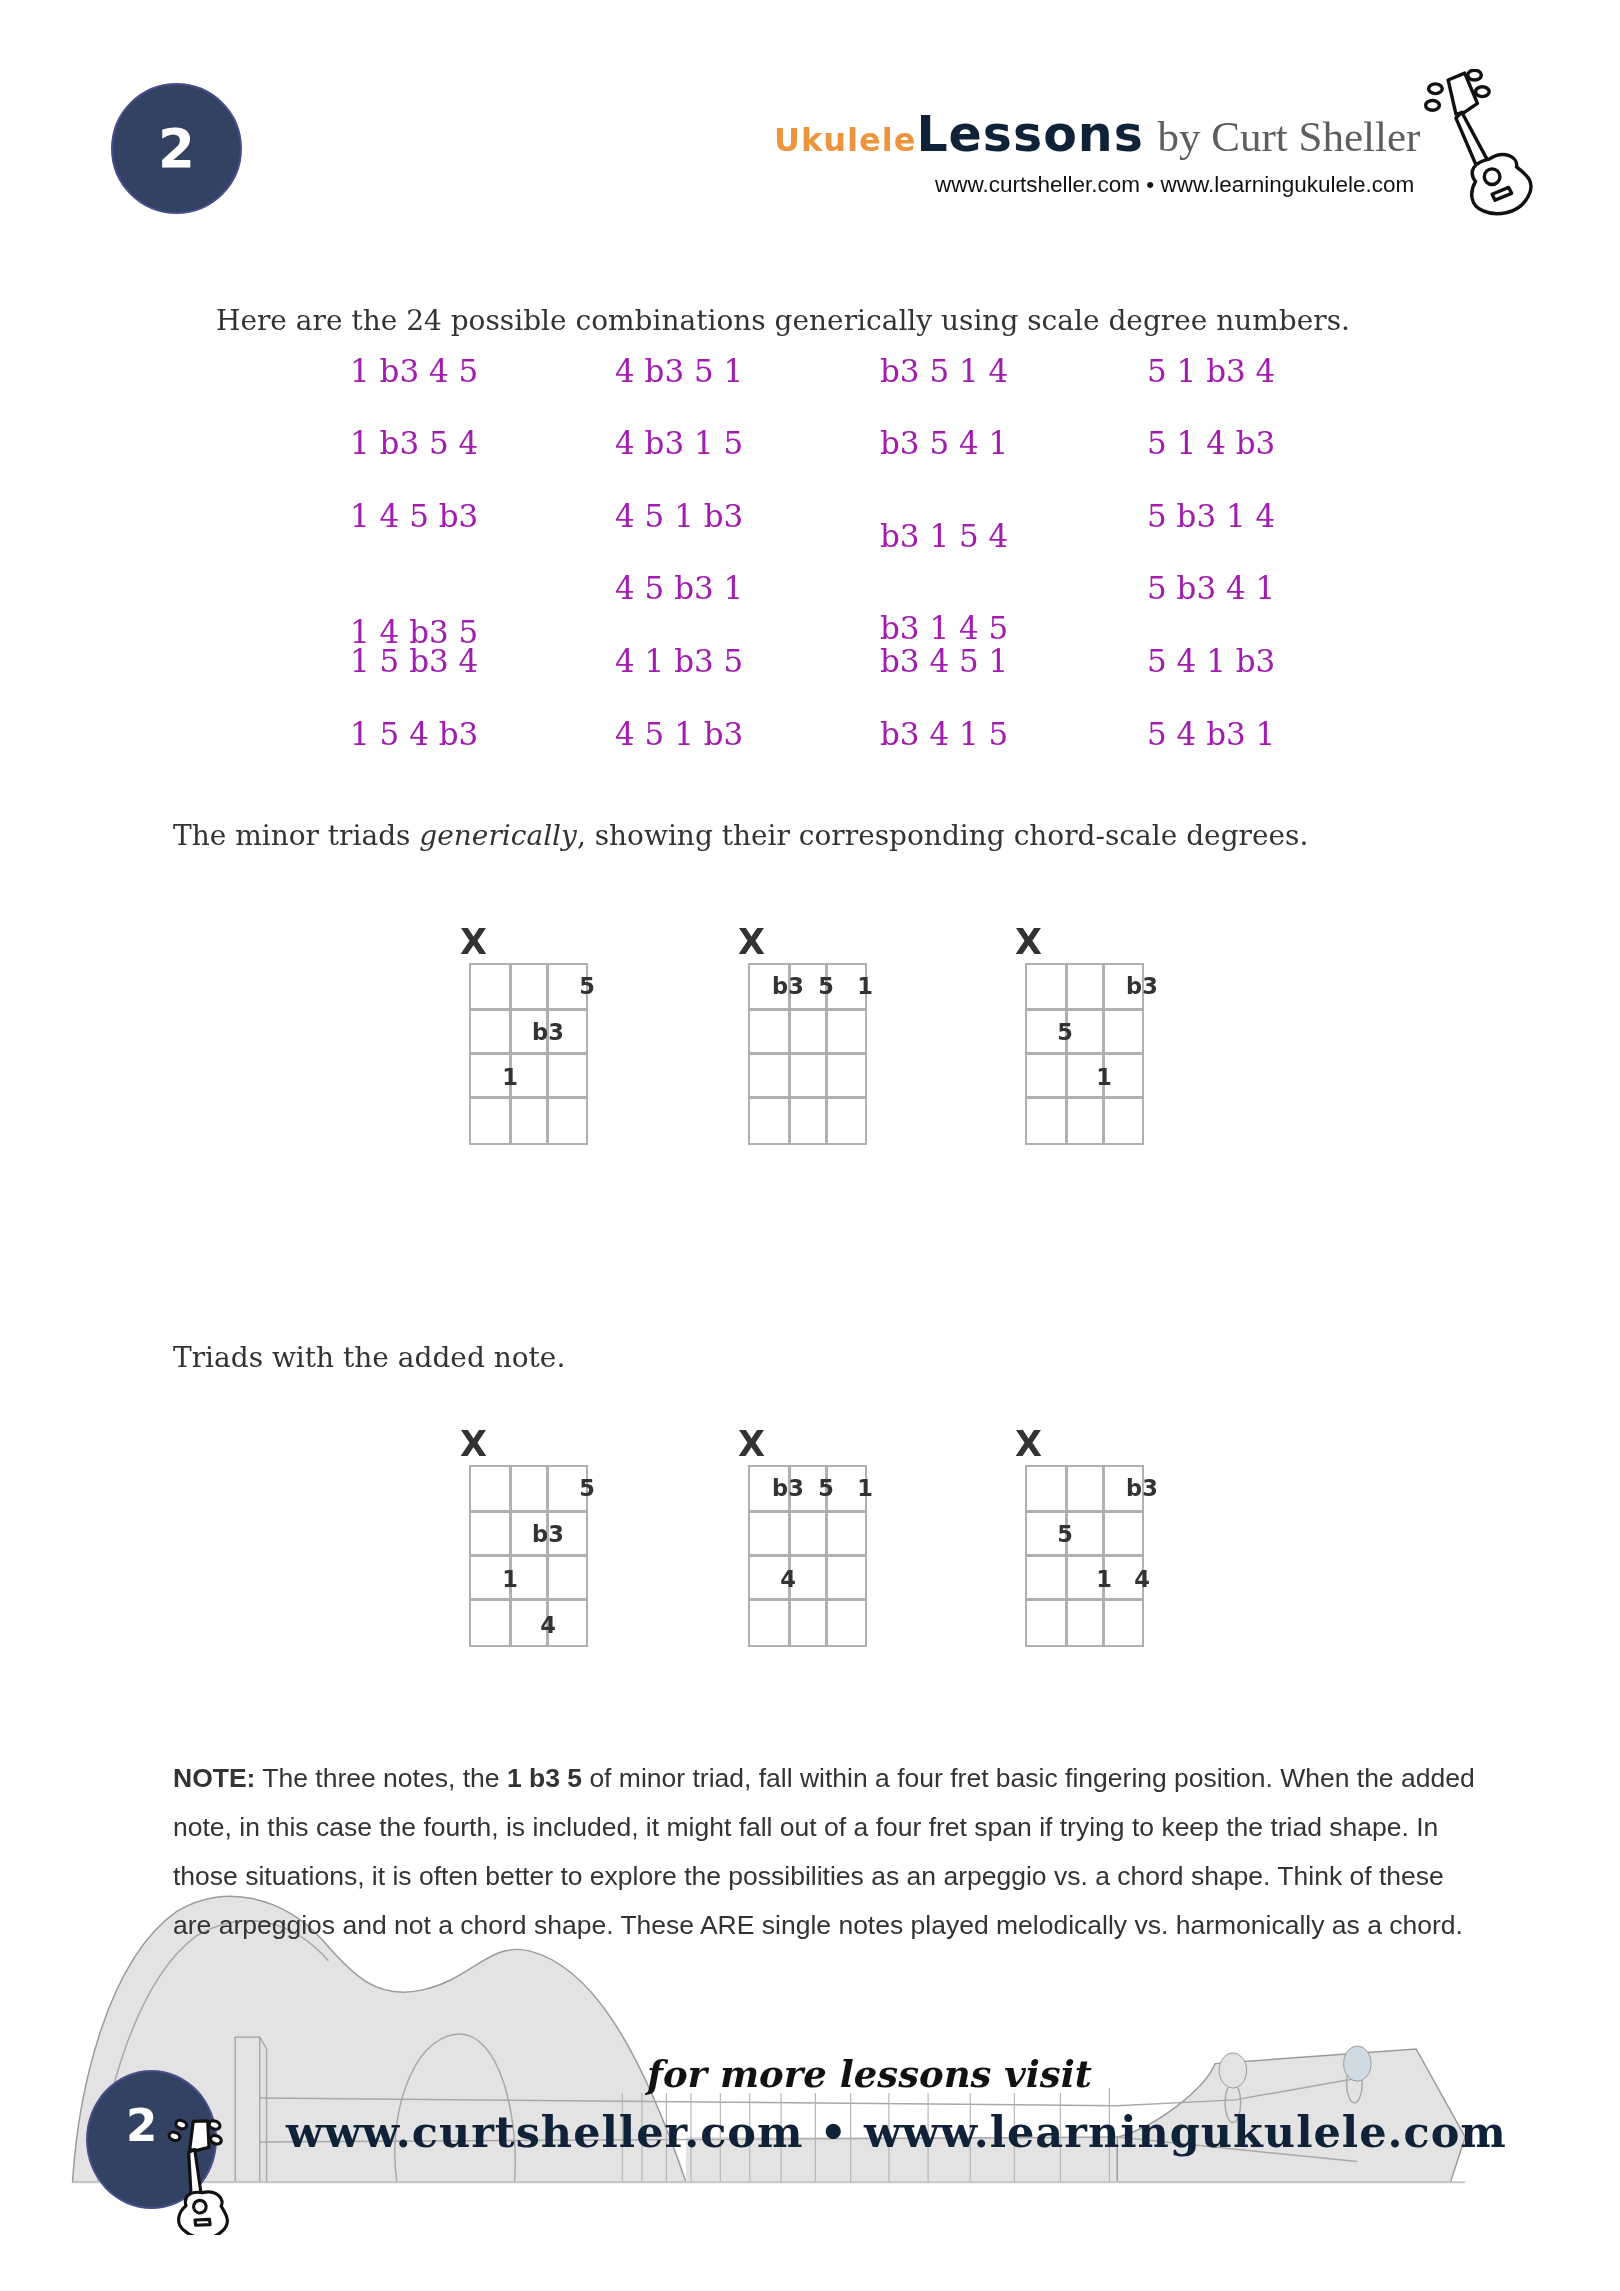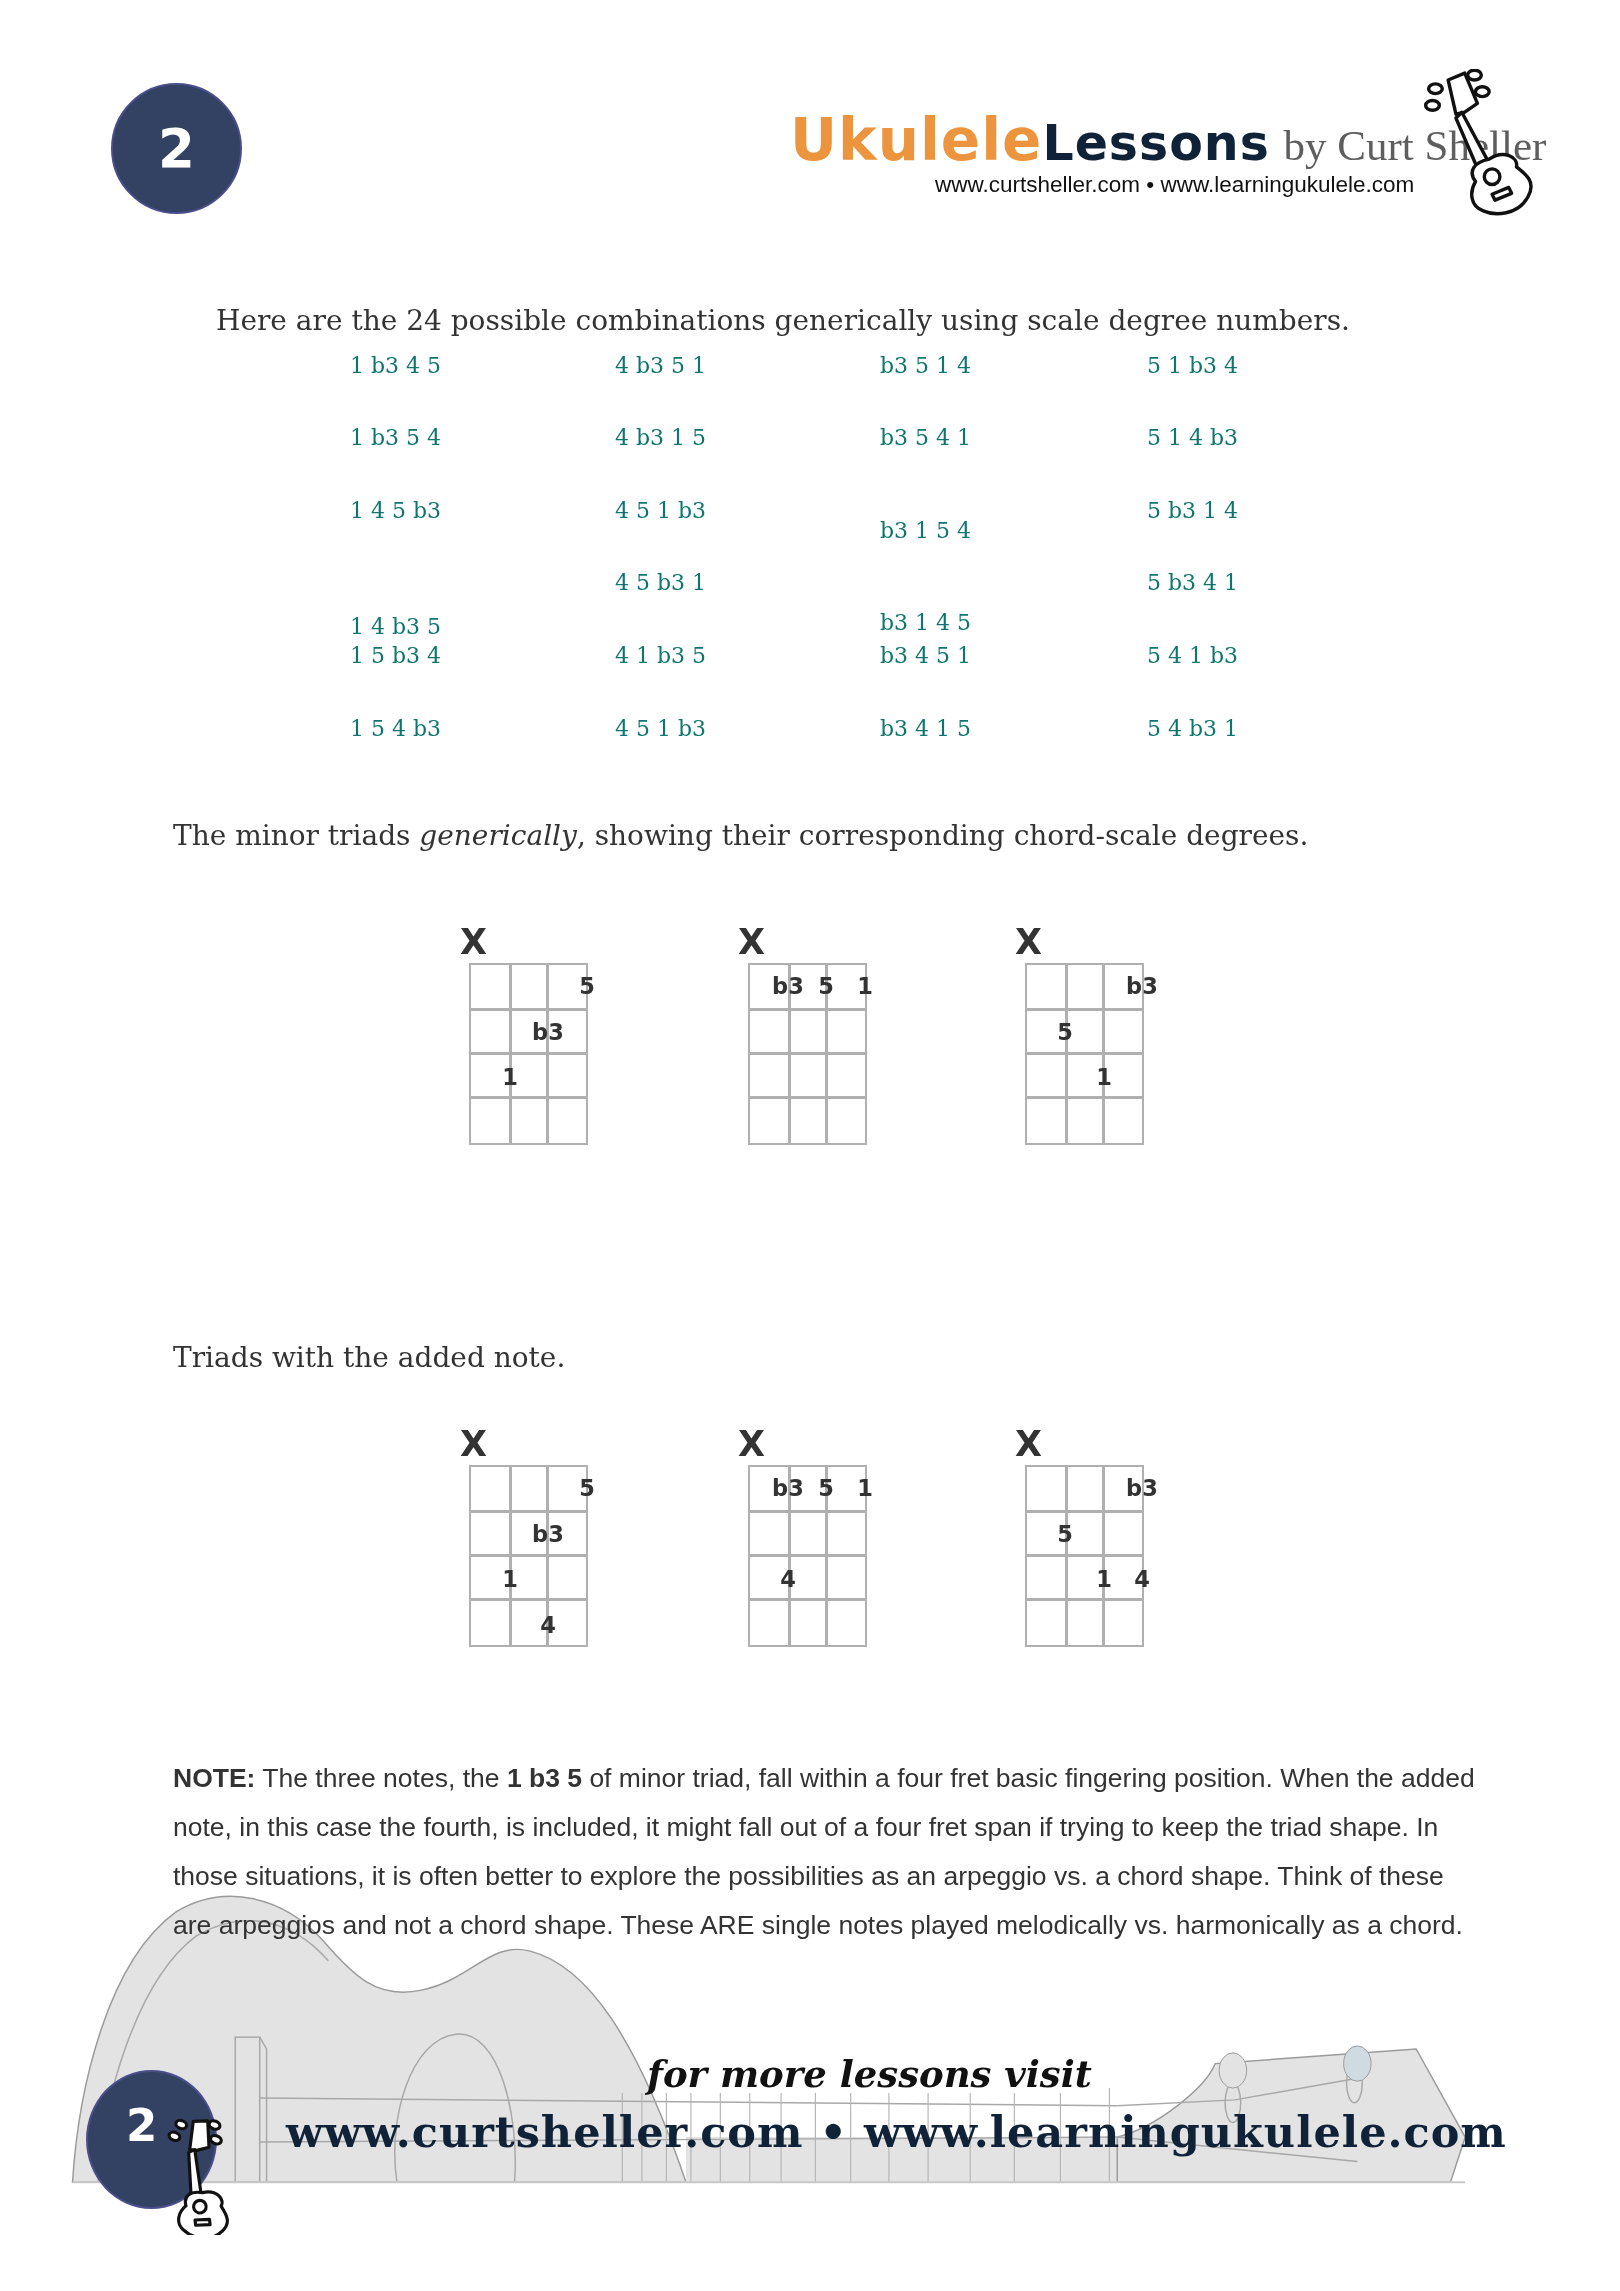--- a/index.html
+++ b/index.html
@@ -2,27 +2,27 @@
 <html><head>
 <meta charset="utf-8">
 <style>
   html, body { margin:0; padding:0; background:#ffffff; }
   body { width:1620px; height:2292px; position:relative; overflow:hidden; color:#333333; }
   .abs { position:absolute; }
 
   
   .badge { border-radius:50%; background:#334262; border:2px solid #4a4f8c; display:flex; align-items:center; justify-content:center; color:#fff; font-family:"DejaVu Sans", sans-serif; font-weight:bold; }
   .logo-line { position:absolute; left:774px; top:106px; white-space:nowrap; }
-  .logo-ukulele { font-family:"DejaVu Sans", sans-serif; font-weight:bold; color:#ec953e; font-size:58px; letter-spacing:1px;margin-left:16px; }
+  .logo-ukulele { font-family:"DejaVu Sans", sans-serif; font-weight:bold; color:#ec953e; font-size:32px; letter-spacing:1px; }
   .logo-lessons { font-family:"DejaVu Sans", sans-serif; font-weight:bold; color:#0f2238; font-size:49px; letter-spacing:1px; }
   .logo-by { font-family:"Liberation Serif", serif; color:#5e5e5e; font-size:43px; margin-left:13.7px; }
   .logo-urls { position:absolute; left:935px; top:172px; font-family:"Liberation Sans", sans-serif; font-size:22.5px; color:#111; white-space:nowrap; }
 
   .para { font-family:"DejaVu Serif", serif; font-size:28px; color:#333; white-space:nowrap; }
-  .cell { font-family:"DejaVu Serif", serif; font-size:22px; color:#0f766e; white-space:nowrap; }
+  .cell { font-family:"DejaVu Serif", serif; font-size:31px; color:#a21caf; white-space:nowrap; }
 
   .diagram { position:absolute; width:119px; height:182px; border:2.9px solid #b0b0b0; box-sizing:border-box; }
   .diagram .vline { position:absolute; top:0; bottom:0; width:2.9px; background:#b0b0b0; }
   .diagram .hline { position:absolute; left:0; right:0; height:2.9px; background:#b0b0b0; }
   .xmark { position:absolute; font-family:"DejaVu Sans", sans-serif; font-weight:bold; font-size:35px; color:#333; line-height:1; }
   .finger { position:absolute; font-family:"DejaVu Sans", sans-serif; font-weight:bold; font-size:22.5px; color:#333; transform:translate(-50%,-50%); white-space:nowrap; line-height:1; }
 
   .note { position:absolute; left:173px; top:1754px; width:1304px; font-family:"Liberation Sans", sans-serif; font-size:26.5px; line-height:49px; color:#333; z-index:2; }
   .note b { font-weight:bold; }
 

